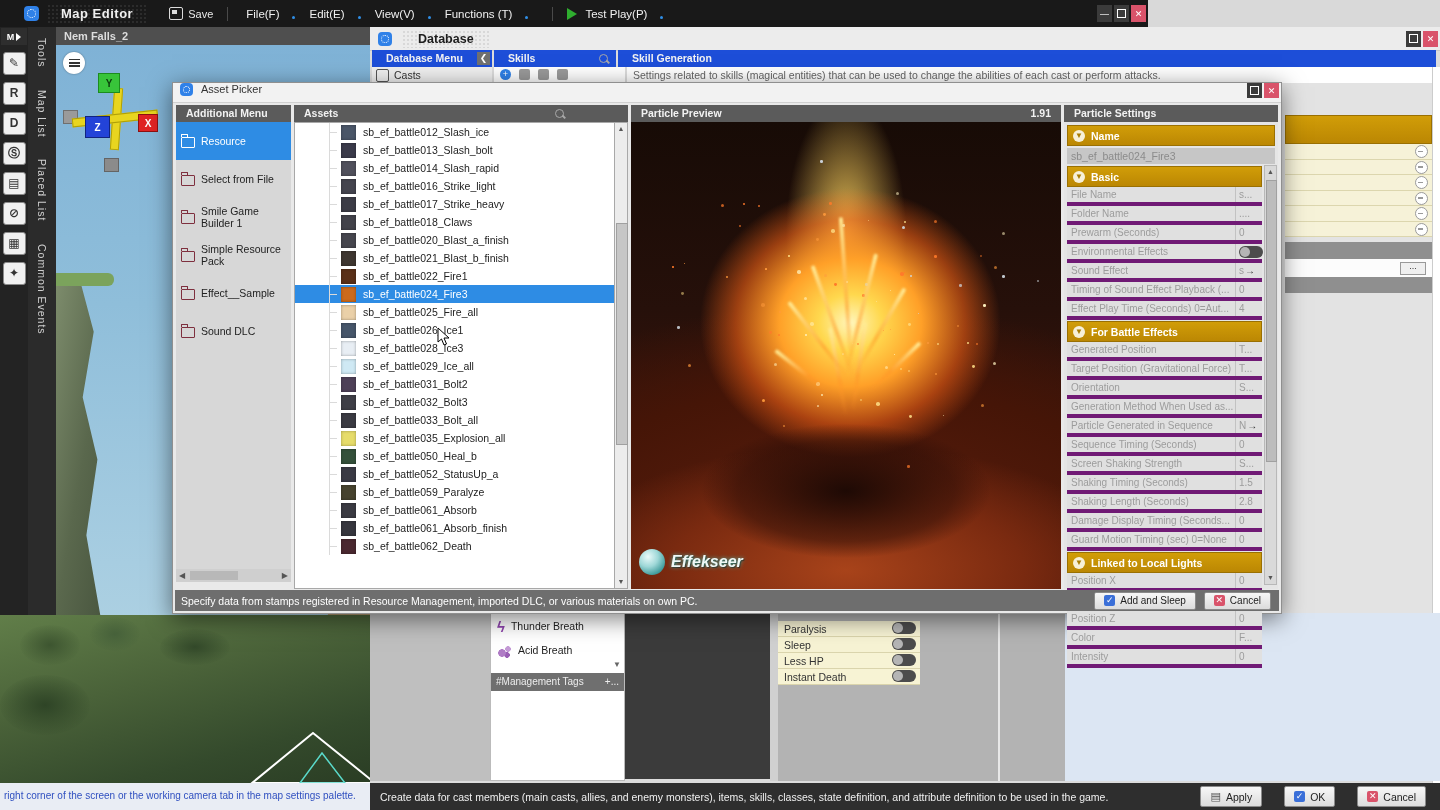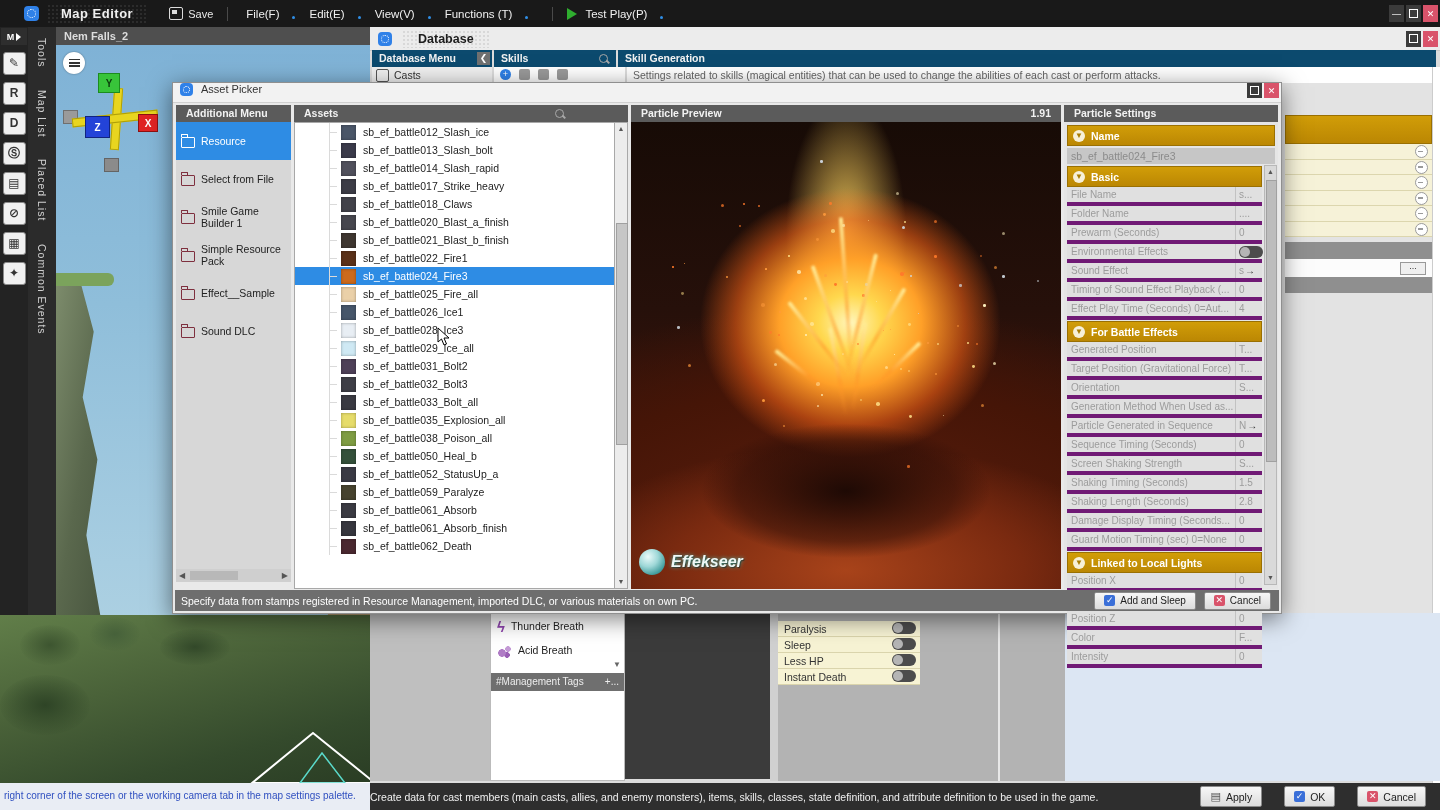--- a/index.html
+++ b/index.html
@@ -1,20 +1,20 @@
 <!DOCTYPE html>
 <html><head>
 <meta charset="utf-8">
 <style>
   html,body{margin:0;padding:0;background:#000;}
   #screen{position:relative;width:1440px;height:810px;overflow:hidden;
     font-family:"Liberation Sans","DejaVu Sans",sans-serif;font-size:11px;
     background:#d9d9d9;cursor:default;}
   
-  #menubar{position:absolute;left:0;top:0;width:1440px;height:27px;background:#191919;
+  #menubar{position:absolute;left:0;top:0;width:1148px;height:27px;background:#191919;
     display:flex;align-items:center;color:#f0f0f0;z-index:5;}
   .app-icon{width:15px;height:15px;border-radius:4px;background:#2f81e8;position:relative;flex:none;}
   .app-icon::after{content:"";position:absolute;left:3px;top:3px;right:3px;bottom:3px;
     border:1.5px dotted #fff;border-radius:50%;}
   #menubar .app-icon{margin-left:24px;}
   #app-title{font-size:13px;font-weight:bold;letter-spacing:.5px;margin-left:8px;
     background-image:radial-gradient(#2c2c2c 1px,transparent 1px);background-size:4px 4px;padding:2px 14px;}
   #save-btn{display:flex;align-items:center;gap:5px;margin-left:22px;color:#e8e8e8;}
   .save-glyph{width:12px;height:11px;border:1.5px solid #dcdcdc;border-radius:2px;position:relative;}
   .save-glyph::after{content:"";position:absolute;left:2px;top:2px;width:5px;height:4px;background:#dcdcdc;}
@@ -78,22 +78,22 @@
   #db-window{position:absolute;left:370px;top:27px;width:1070px;height:756px;background:#dcdcdc;z-index:1;}
   #db-titlebar{position:absolute;left:0;top:0;width:100%;height:23px;background:#ececec;
     display:flex;align-items:center;border-bottom:1px solid #c8c8c8;}
   #db-titlebar .app-icon{margin-left:8px;width:14px;height:14px;}
   #db-title{font-weight:bold;font-size:12.5px;color:#1e1e1e;margin-left:10px;
     background-image:radial-gradient(#d8d8d8 1px,transparent 1px);background-size:4px 4px;padding:2px 16px;}
   #db-controls{margin-left:auto;display:flex;gap:2px;margin-right:2px;}
   #db-controls .wc{height:16px;}
   #db-controls .wc:not(.close){background:#3b3b3b;}
   #db-controls .restore-box{border-color:#fff;}
-  .col-header{position:absolute;top:23px;height:17px;background:#0c4a6e;color:#f2f2f2;
-    font-size:10.5px;font-weight:bold;line-height:17px;padding:0 7px;box-sizing:border-box;}
+  .col-header{position:absolute;top:23px;height:17px;background:#1d4ed8;color:#f2f2f2;
+    font-size:10.5px;font-weight:bold;line-height:17px;padding:0 14px;box-sizing:border-box;}
   .chev-btn{position:absolute;right:2px;top:2px;width:13px;height:13px;background:#707070;color:#fff;
     font-size:9px;line-height:13px;text-align:center;}
   .magnifier{position:absolute;width:7px;height:7px;border:1.5px solid #a8a8a8;border-radius:50%;}
   .magnifier::after{content:"";position:absolute;left:6px;top:6px;width:4px;height:1.5px;background:#a8a8a8;transform:rotate(45deg);}
   #db-menu-col{position:absolute;left:2px;top:40px;width:120px;height:546px;background:#f0f0f0;}
   #casts-row{height:16px;display:flex;align-items:center;gap:5px;padding-left:4px;color:#333;font-size:10.5px;}
   .mini-sq{width:11px;height:11px;border:1.5px solid #555;border-radius:2px;}
   #db-skills-col{position:absolute;left:124px;top:40px;width:131px;height:546px;background:#fff;}
   #skills-icons{display:flex;gap:8px;padding:2px 0 0 6px;align-items:center;}
   .sic{width:11px;height:11px;border-radius:50%;background:#2f81e8;color:#fff;font-size:9px;line-height:11px;text-align:center;}
@@ -133,21 +133,21 @@
     color:#333;font-size:10.5px;padding-left:6px;position:relative;}
   .toggle{width:24px;height:12px;border-radius:6px;background:#4c4c4c;position:relative;flex:none;}
   .toggle::after{content:"";position:absolute;left:1px;top:1px;width:10px;height:10px;border-radius:50%;background:#b5b5b5;}
   .state-row .toggle{position:absolute;right:4px;top:1px;}
   #bb-gray{left:550px;width:145px;background:#b3b3b3;}
   #bb-gray::after{content:"";position:absolute;left:78px;top:0;bottom:0;width:2px;background:#e8e8e8;}
   #bb-blue{left:695px;width:375px;background:#dce6f3;}
   
   #db-footer{position:absolute;left:370px;top:783px;width:1070px;height:27px;background:#2e2e2e;z-index:4;
     display:flex;align-items:center;color:#f0f0f0;font-size:10.5px;}
-  #db-footer .ftext{margin-left:0;white-space:nowrap;overflow:hidden;flex:1;}
+  #db-footer .ftext{margin-left:10px;white-space:nowrap;overflow:hidden;flex:1;}
   .btn{display:inline-flex;align-items:center;gap:5px;background:linear-gradient(#f7f7f7,#dcdcdc);
     border:1px solid #8a8a8a;border-radius:2px;height:19px;padding:0 9px;color:#222;font-size:10.5px;}
   .ic-check{width:11px;height:11px;background:#3a6fd8;border-radius:2px;color:#fff;font-size:9px;line-height:11px;text-align:center;}
   .ic-x{width:11px;height:11px;background:#d9536a;border-radius:2px;color:#fff;font-size:9px;line-height:11px;text-align:center;}
   .ic-sheet{color:#555;font-size:11px;}
   #db-footer .btn{margin-right:22px;}
   #db-footer .btn:last-child{margin-right:14px;}
   
   #dialog{position:absolute;left:172px;top:82px;width:1108px;height:530px;background:#e9e9e9;
     border:1px solid #8f8f8f;box-shadow:0 5px 22px rgba(0,0,0,.5);z-index:10;}
@@ -510,20 +510,25 @@
           <span class="thumb" style="background: rgb(58, 58, 74);"></span>
           <span>sb_ef_battle013_Slash_bolt</span>
         </div>
         <div class="asset-row">
           <span class="treepad"></span>
           <span class="thumb" style="background: rgb(80, 80, 92);"></span>
           <span>sb_ef_battle014_Slash_rapid</span>
         </div>
         <div class="asset-row">
           <span class="treepad"></span>
+          <span class="thumb" style="background: rgb(68, 68, 78);"></span>
+          <span>sb_ef_battle016_Strike_light</span>
+        </div>
+        <div class="asset-row">
+          <span class="treepad"></span>
           <span class="thumb" style="background: rgb(60, 60, 70);"></span>
           <span>sb_ef_battle017_Strike_heavy</span>
         </div>
         <div class="asset-row">
           <span class="treepad"></span>
           <span class="thumb" style="background: rgb(66, 66, 74);"></span>
           <span>sb_ef_battle018_Claws</span>
         </div>
         <div class="asset-row">
           <span class="treepad"></span>
@@ -577,25 +582,20 @@
         </div>
         <div class="asset-row">
           <span class="treepad"></span>
           <span class="thumb" style="background: rgb(58, 58, 66);"></span>
           <span>sb_ef_battle033_Bolt_all</span>
         </div>
         <div class="asset-row">
           <span class="treepad"></span>
           <span class="thumb" style="background: rgb(230, 220, 106);"></span>
           <span>sb_ef_battle035_Explosion_all</span>
-        </div>
-        <div class="asset-row">
-          <span class="treepad"></span>
-          <span class="thumb" style="background: rgb(126, 156, 66);"></span>
-          <span>sb_ef_battle038_Poison_all</span>
         </div>
         <div class="asset-row">
           <span class="treepad"></span>
           <span class="thumb" style="background: rgb(52, 80, 58);"></span>
           <span>sb_ef_battle050_Heal_b</span>
         </div>
         <div class="asset-row">
           <span class="treepad"></span>
           <span class="thumb" style="background: rgb(58, 58, 68);"></span>
           <span>sb_ef_battle052_StatusUp_a</span>

